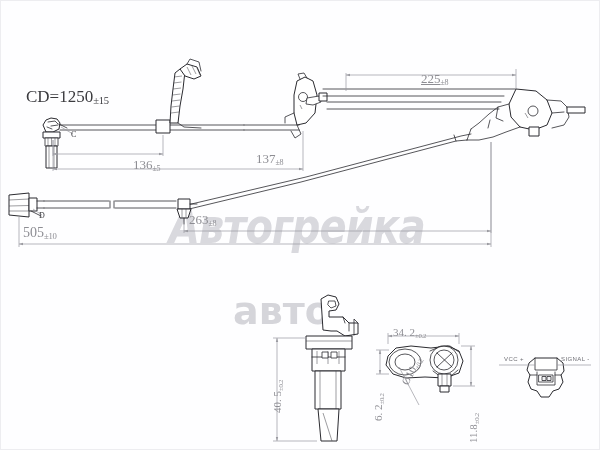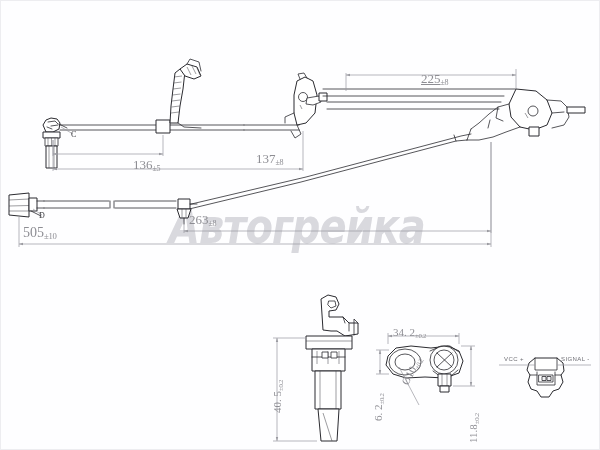--- a/index.html
+++ b/index.html
@@ -74,20 +74,21 @@
     color: #6e6e74;
     letter-spacing: 0.4px;
   }
 </style>
 </head>
 <body>
 
 <div id="sheet">
 
   <div class="wm" id="wm-main">Автогрейка</div>
+  <div class="wm" id="wm-sub">авто</div>
 
   <svg id="drawing" width="600" height="450" viewBox="0 0 600 450">
     <defs>
       <style>
         .ln { fill:none; stroke:#2b2b30; stroke-width:0.8; stroke-linejoin:round; stroke-linecap:round; }
         .ln2 { fill:none; stroke:#2b2b30; stroke-width:1.1; stroke-linejoin:round; stroke-linecap:round; }
         .thin { fill:none; stroke:#3a3a40; stroke-width:0.5; }
         .dim { fill:none; stroke:#9a9aa0; stroke-width:0.7; }
         .wht { fill:#ffffff; stroke:#2b2b30; stroke-width:0.8; stroke-linejoin:round; }
         .wht2 { fill:#ffffff; stroke:#2b2b30; stroke-width:1.0; stroke-linejoin:round; }
@@ -274,20 +275,21 @@
       <rect class="gry" x="541" y="375.5" width="4" height="4"></rect>
       <rect class="gry" x="546" y="375.5" width="4" height="4"></rect>
       <path class="ln" d="M529,374 L536,374 M554,374 L560,374"></path>
 
       <path class="dim" d="M498,364 L534,364"></path>
       <path class="dim" d="M556,364 L590,364"></path>
     </g>
 
   </svg>
 
+  <div class="lbl dark" style="left:25px; top:86px; font-size:17px;"><span>CD=1250</span><span class="tol">±15</span></div>
 
   <div class="lbl" style="left:132px; top:136px; font-size:13px;margin-top:20px;"><span>136</span><span class="tol">±5</span></div>
 
   <div class="lbl" style="left:255px; top:150px; font-size:13px;"><span>137</span><span class="tol">±8</span></div>
 
   <div class="lbl" style="left:420px; top:70px; font-size:13px;text-decoration:underline;"><span>225</span><span class="tol">±8</span></div>
 
   <div class="lbl" style="left:188px; top:211px; font-size:13px;"><span>263</span><span class="tol">±8</span></div>
 
   <div class="lbl" style="left:22px; top:224px; font-size:14px;"><span>505</span><span class="tol">±10</span></div>

